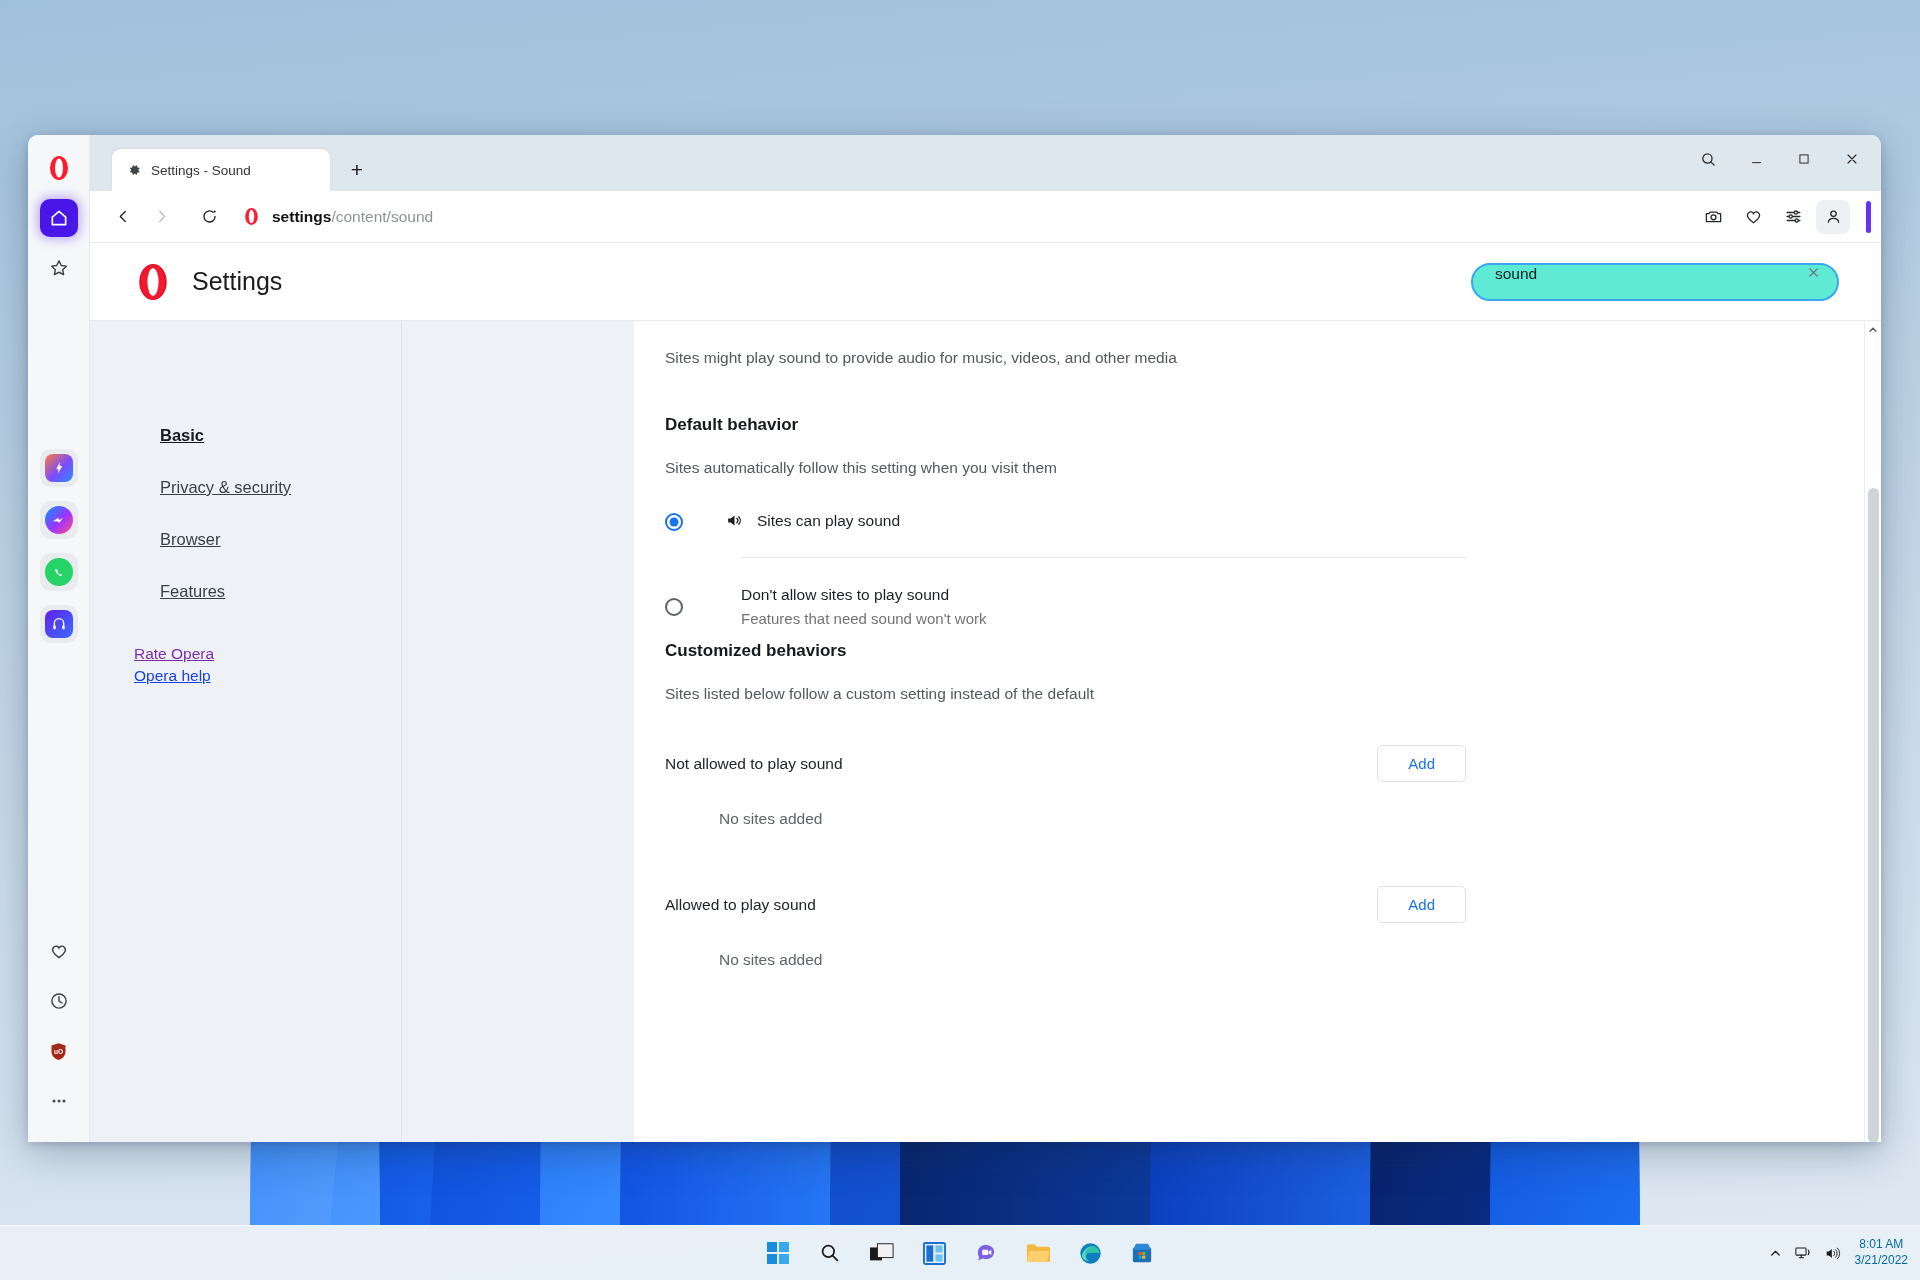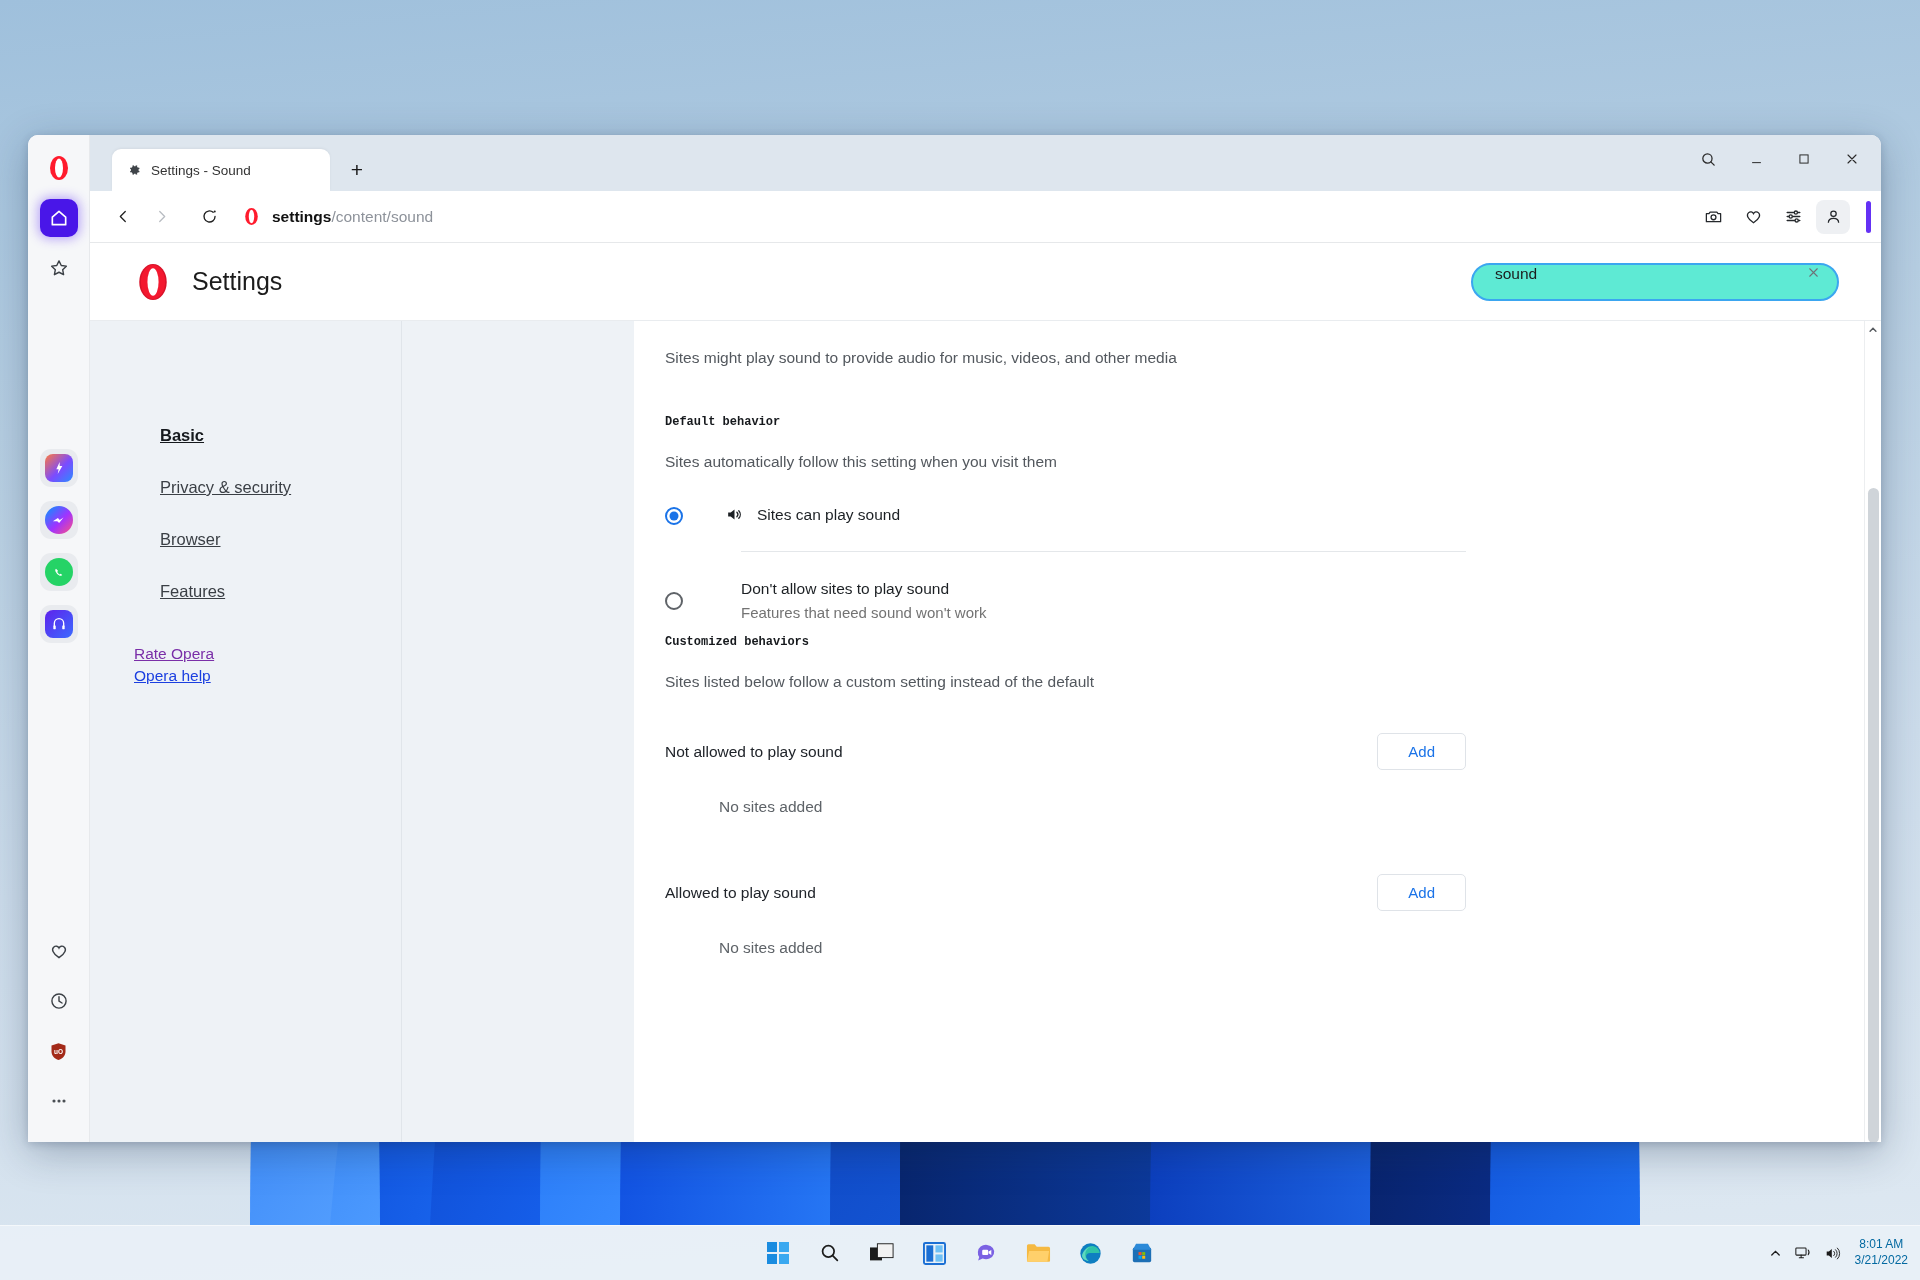--- a/index.html
+++ b/index.html
@@ -193,21 +193,21 @@
   .navlink.fresh { color: #1b3fe0; }
 
   #gutter { flex: 0 0 232px; background: #eef2f6; }
 
   #content {
     flex: 1 1 auto; background: #fff; position: relative;
     padding: 28px 0 0 0; overflow: hidden; min-width: 0;
   }
   #contentinner { padding: 0 30px 0 31px; max-width: 862px; }
   .lead { font-size: 15.5px; color: #53585e; margin-bottom: 48px; }
-  .sechead { font-size: 12px; font-weight: 700; color: #16191d; margin-bottom: 24px; font-family: Liberation Mono, monospace; }
+  .sechead { font-size: 17px; font-weight: 700; color: #16191d; margin-bottom: 24px; }
   .subtext { font-size: 15.5px; color: #53585e; margin-bottom: 28px; }
 
   .radiorow { display: flex; align-items: flex-start; gap: 0; padding: 6px 0 14px 0; cursor: pointer; }
   .radio {
     width: 18px; height: 18px; border-radius: 50%;
     border: 2px solid #5f6368; flex: 0 0 18px; margin-top: 2px; position: relative;
   }
   .radio.on { border-color: #1a73e8; }
   .radio.on::after {
     content: ""; position: absolute; left: 50%; top: 50%;

